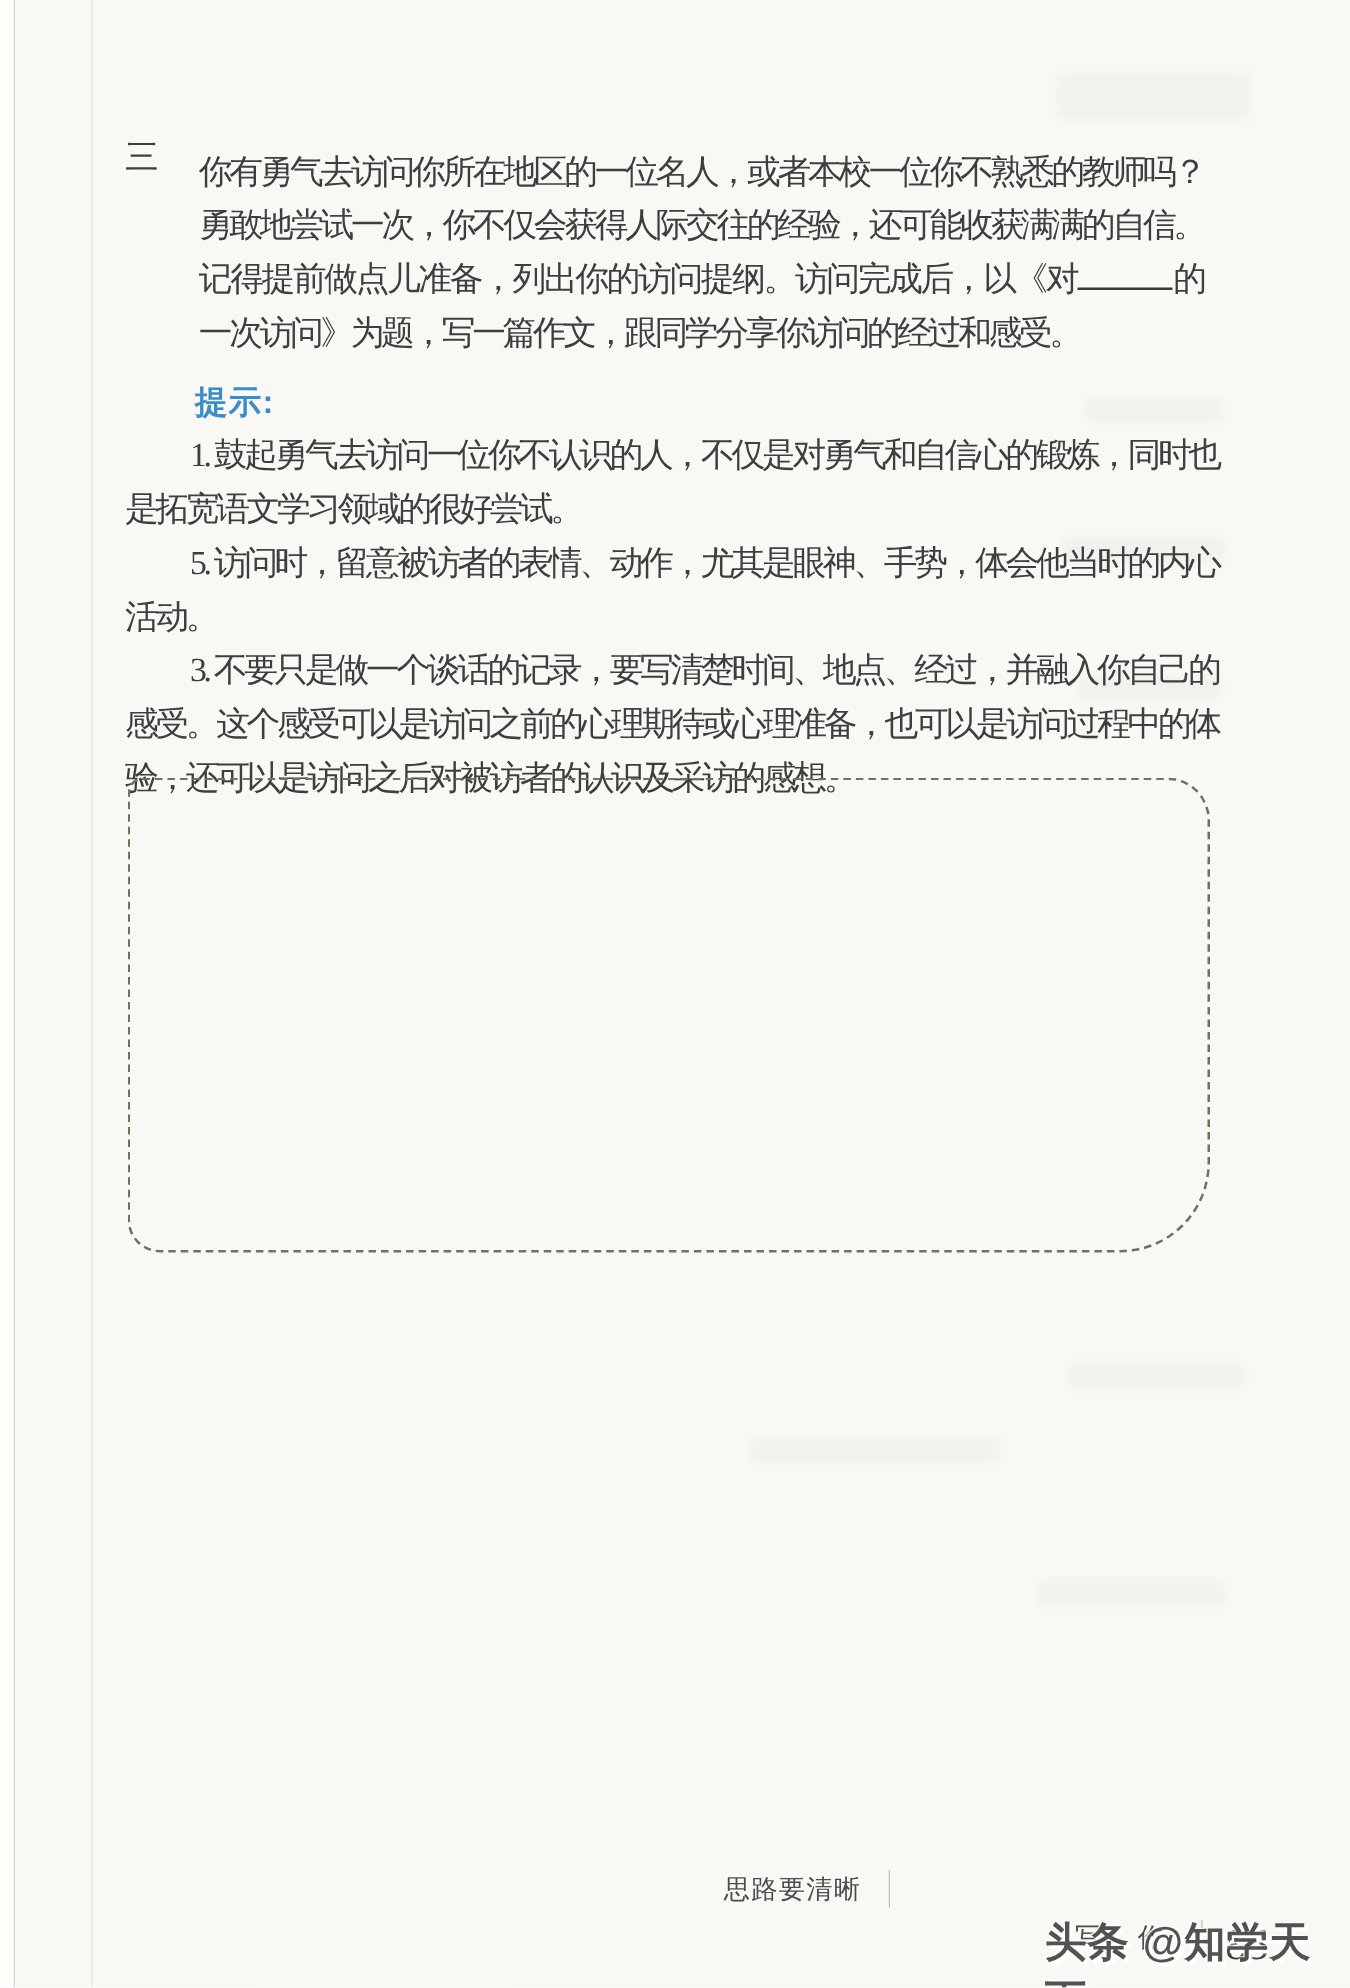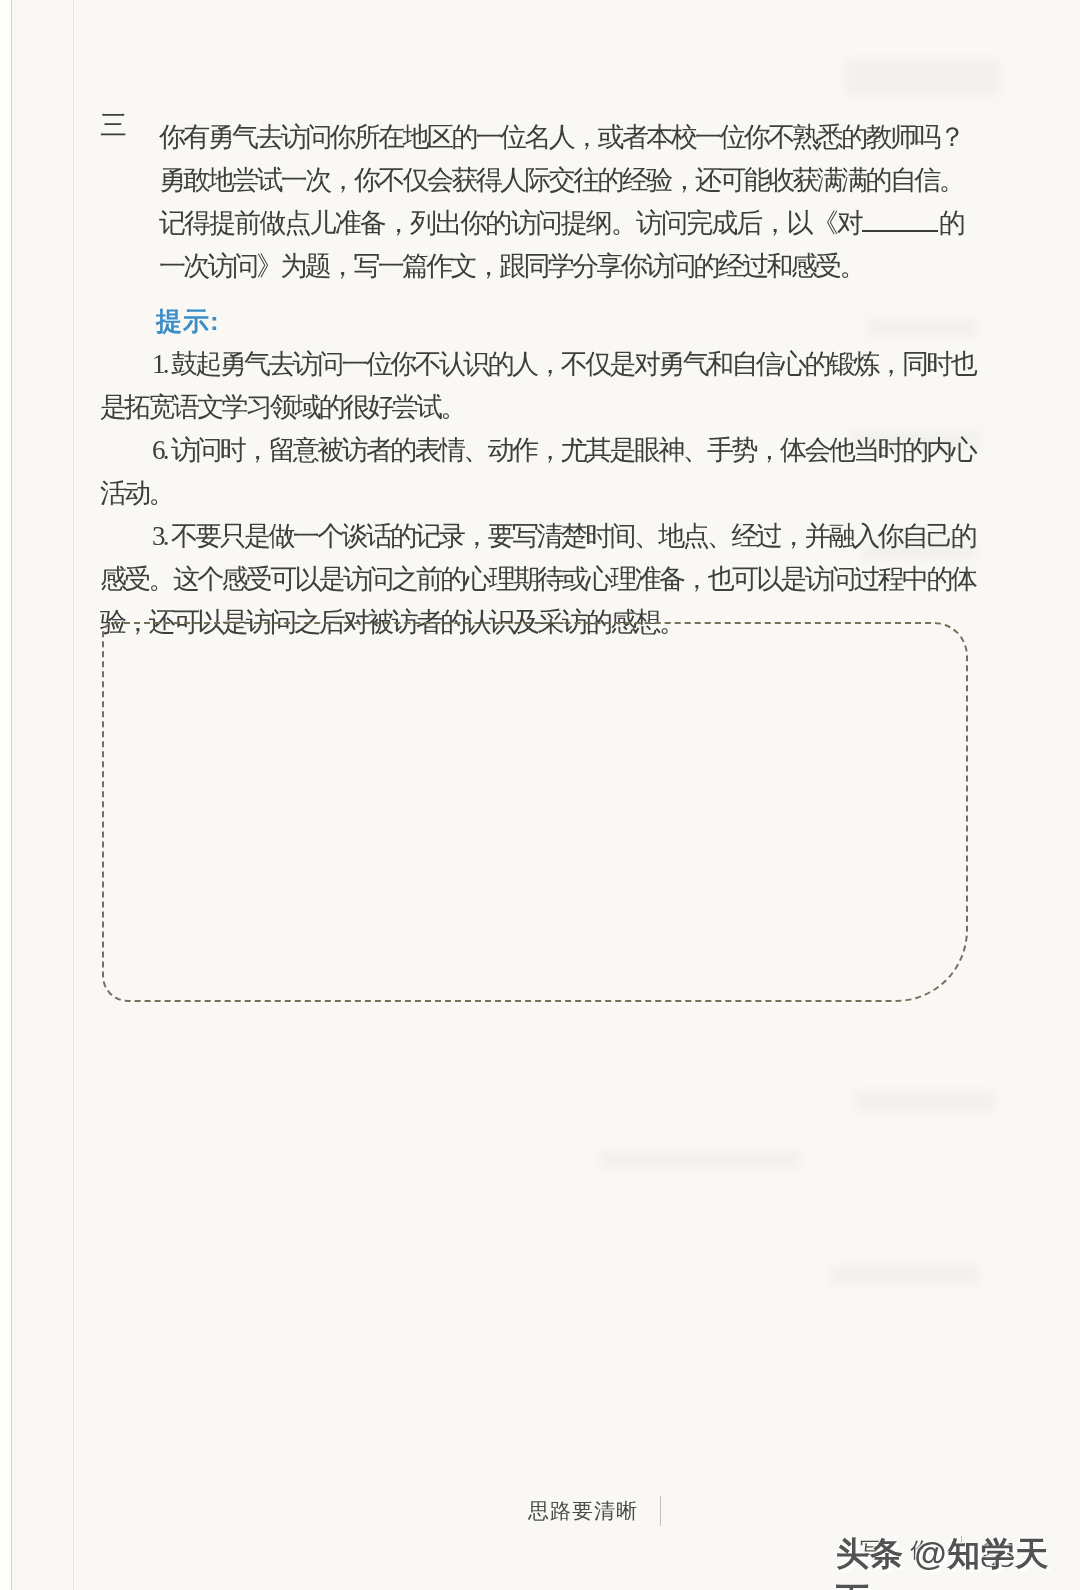--- a/index.html
+++ b/index.html
@@ -49,21 +49,21 @@
   .quote-text{
     margin:0;font-size:25px;line-height:42px;letter-spacing:-2.4px;
     color:#4f90b0;text-align:justify;text-indent:53px;font-style:italic;
   }
   .quote-attr{
     margin:8px 2px 0 0;font-size:25px;letter-spacing:0;
     color:#4f90b0;text-align:right;font-style:normal;
   }
   
   .footer-left{
-    position:absolute;left:528px;top:1494px;height:34px;
+    position:absolute;left:579px;top:1494px;height:34px;
     display:flex;align-items:center;gap:22px;
     font-size:21px;color:#4c4c4c;letter-spacing:1px;
   }
   .footer-right{
     position:absolute;left:860px;top:1536px;height:34px;
     display:flex;align-items:flex-start;gap:18px;
     font-size:21px;color:#4c4c4c;
   }
   .vbar{width:1px;height:30px;background:#c2beb6;}
   .section-label{letter-spacing:12px;}
@@ -100,21 +100,21 @@
   <div class="content">
 
     <div class="exercise">
       <span class="ex-num">三</span>
       <p class="ex-body"><span>你有勇气去访问你所在地区的一位名人，或者本校一位你不熟悉的教师吗？勇敢地尝试一次，你不仅会获得人际交往的经验，还可能收获满满的自信。记得提前做点儿准备，列出你的访问提纲。访问完成后，以《对</span><span class="blank"></span><span>的一次访问》为题，写一篇作文，跟同学分享你访问的经过和感受。</span></p>
     </div>
 
     <div class="hint-label">提示:</div>
 
     <p class="hint">1. 鼓起勇气去访问一位你不认识的人，不仅是对勇气和自信心的锻炼，同时也是拓宽语文学习领域的很好尝试。</p>
-    <p class="hint">6. 访问时，留意被访者的表情、动作，尤其是眼神、手势，体会他当时的内心活动。</p>
+    <p class="hint">5. 访问时，留意被访者的表情、动作，尤其是眼神、手势，体会他当时的内心活动。</p>
     <p class="hint">3. 不要只是做一个谈话的记录，要写清楚时间、地点、经过，并融入你自己的感受。这个感受可以是访问之前的心理期待或心理准备，也可以是访问过程中的体验，还可以是访问之后对被访者的认识及采访的感想。</p>
 
   </div>
 
   <div class="quote-box">
   </div>
 
   <div class="footer-left">
     <span>思路要清晰</span>
     <span class="vbar"></span>

